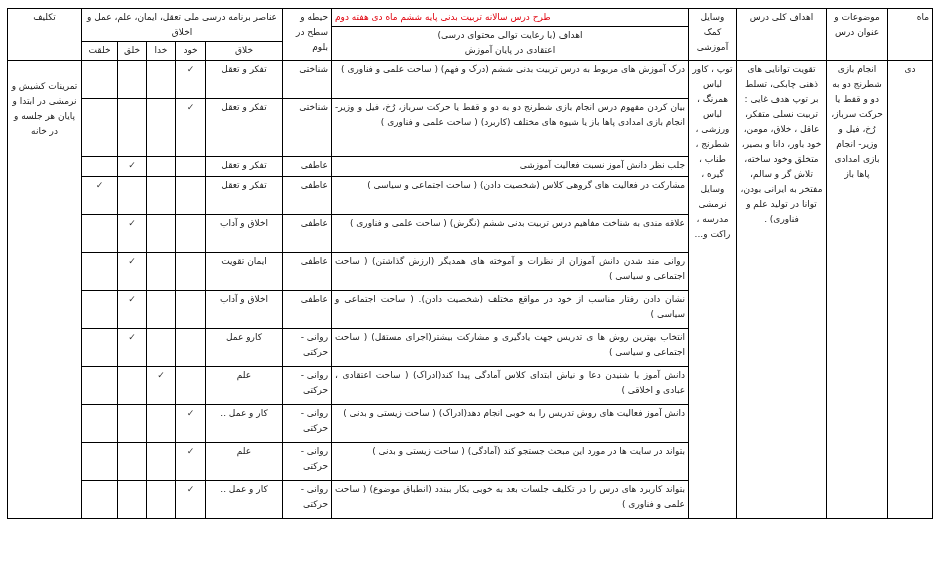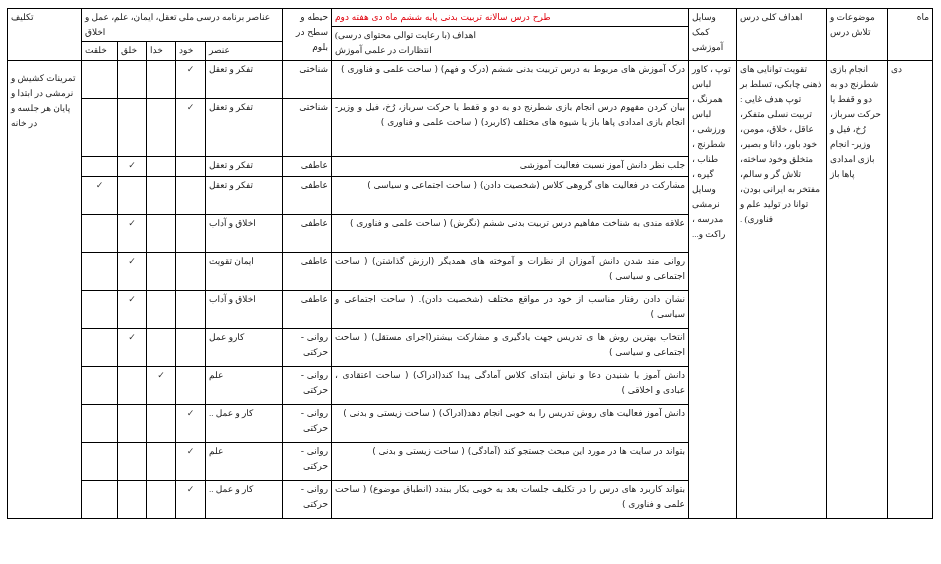--- a/index.html
+++ b/index.html
@@ -1,20 +1,20 @@
 <!DOCTYPE html>
 <html lang="fa" dir="rtl"><head>
 <meta charset="utf-8">
 <style>
   html, body { margin: 0; padding: 0; background: #ffffff; }
   body { width: 941px; height: 564px; overflow: hidden; font-family: "DejaVu Sans", sans-serif; color: #222; }
   .page { position: absolute; left: 8px; top: 8px; width: 925px; }
   table.plan { border-collapse: collapse; width: 925px; table-layout: fixed; direction: rtl; }
   table.plan td, table.plan th { border: 1px solid #000; font-weight: normal; font-size: 9px; line-height: 15px; padding: 1px 3px; vertical-align: top; }
-  .c { text-align: left; font-family: Liberation Serif, serif; }
+  .c { text-align: center; }
   .r { text-align: right; }
   .title { color: #e0000c; font-weight: bold; font-size: 11.5px; text-align: left; padding: 3px 2px; }
   .check { text-align: center; font-size: 10px; color: #333; }
   .obj { text-align: justify; }
   .rowh td { height: 16px; }
 </style>
 </head>
 <body>
 
 <div class="page">
@@ -29,54 +29,54 @@
     <col style="width:77px">
     <col style="width:30px">
     <col style="width:29px">
     <col style="width:29px">
     <col style="width:36px">
     <col style="width:74px">
   </colgroup>
   <tbody id="tbody">
     <tr>
       <td rowspan="3" class="r">ماه</td>
-      <td rowspan="3" class="c">موضوعات و تلاش درس</td>
+      <td rowspan="3" class="c">موضوعات و عنوان درس</td>
       <td rowspan="3" class="c">اهداف کلی درس</td>
       <td rowspan="3" class="c">وسایل کمک آموزشی</td>
       <td class="title">طرح درس سالانه تربیت بدنی پایه ششم ماه دی هفته دوم</td>
       <td rowspan="3" class="r">حیطه و سطح در بلوم</td>
       <td colspan="5" rowspan="2" class="c">عناصر برنامه درسی ملی تعقل، ایمان، علم، عمل و اخلاق</td>
       <td rowspan="3" class="c">تکلیف</td>
     </tr>
     <tr>
       <td rowspan="2" class="c">
         <div>اهداف (با رعایت توالی محتوای درسی)</div>
-        <div>انتظارات در علمی آموزش</div>
+        <div>اعتقادی در پایان آموزش</div>
       </td>
     </tr>
     <tr class="rowh">
-      <td class="c">عنصر</td>
+      <td class="c">خلاق</td>
       <td class="c">خود</td>
       <td class="c">خدا</td>
       <td class="c">خلق</td>
       <td class="c">خلقت</td>
     </tr>
   <tr style="height: 38px;">
           <td rowspan="12" class="c">دی</td>
           <td rowspan="12" class="c">انجام بازی شطرنج دو به دو و قفط یا حرکت سرباز، رُخ، فیل و وزیر- انجام بازی امدادی پاها باز</td>
           <td rowspan="12" class="c">تقویت توانایی های ذهنی چابکی، تسلط بر توپ هدف غایی : تربیت نسلی متفکر، عاقل ، خلاق، مومن، خود باور، دانا و بصیر، متخلق وخود ساخته، تلاش گر و سالم، مفتخر به ایرانی بودن، توانا در تولید علم و فناوری) .</td>
           <td rowspan="12" class="c">توپ ، کاور لباس همرنگ ، لباس ورزشی ، شطرنج ، طناب ، گیره ، وسایل نرمشی مدرسه ، راکت و...</td>
           <td class="obj">درک آموزش های مربوط به درس تربیت بدنی ششم (درک و فهم) ( ساحت علمی و فناوری )</td>
           <td class="r">شناختی</td>
           <td class="c">تفکر و تعقل</td>
           <td class="check"><span>✓</span></td>
           <td class="check"></td>
           <td class="check"></td>
           <td class="check"></td>
-          <td rowspan="12" class="c" style="vertical-align:top;padding-top:10px">تمرینات کشیش و نرمشی در ابتدا و پایان هر جلسه و در خانه</td>
+          <td rowspan="12" class="c" style="vertical-align:top;padding-top:18px">تمرینات کشیش و نرمشی در ابتدا و پایان هر جلسه و در خانه</td>
         </tr>
         <tr style="height: 58px;">
           <td class="obj">بیان کردن مفهوم  درس انجام بازی شطرنج دو به دو و قفط یا حرکت سرباز، رُخ، فیل و وزیر- انجام بازی امدادی پاها باز یا شیوه های مختلف (کاربرد) ( ساحت علمی و فناوری )</td>
           <td class="r">شناختی</td>
           <td class="c">تفکر و تعقل</td>
           <td class="check"><span>✓</span></td>
           <td class="check"></td>
           <td class="check"></td>
           <td class="check"></td>
         </tr>

